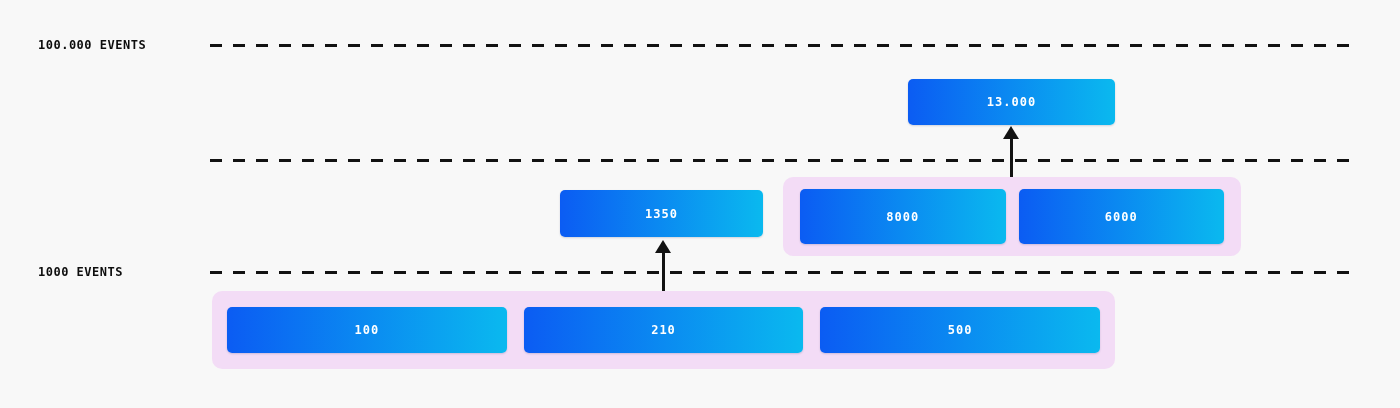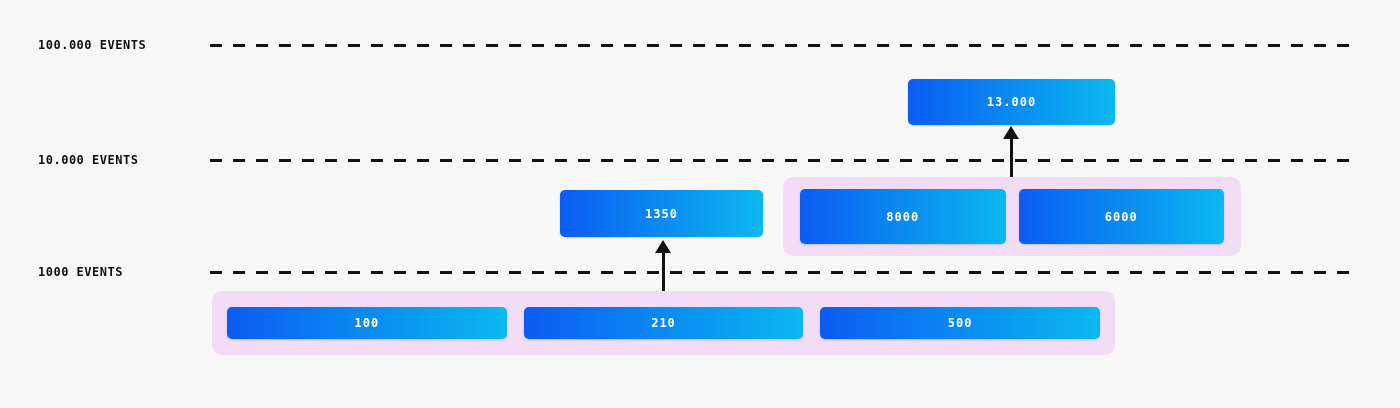--- a/index.html
+++ b/index.html
@@ -70,21 +70,21 @@
     box-sizing: border-box;
   }
   .group-mid {
     left: 783px; top: 177px;
     width: 458px; height: 79px;
     padding: 12px 17px;
     gap: 13px;
   }
   .group-bottom {
     left: 212px; top: 291px;
-    width: 903px; height: 64px;
+    width: 903px; height: 78px;
     padding: 16px 15px;
     gap: 17px;
     text-align: right;
   }
   .group .value-box { flex: 1; }
 
   
   .arrow {
     position: absolute;
     width: 16px;
@@ -108,21 +108,20 @@
   .arrow-mid { left: 655px;  top: 240px; height: 51px; }
 </style>
 </head>
 <body>
 
 <div class="canvas">
 
   <div class="axis-label label-1">100.000 EVENTS</div>
   <div class="dashed-line line-1"></div>
 
-  <div class="axis-label label-2">10.000 EVENTS</div>
   <div class="dashed-line line-2"></div>
 
   <div class="axis-label label-3">1000 EVENTS</div>
   <div class="dashed-line line-3"></div>
 
   <div class="value-box box-13000">
     <span>13.000</span>
   </div>
 
   <div class="arrow arrow-top">

